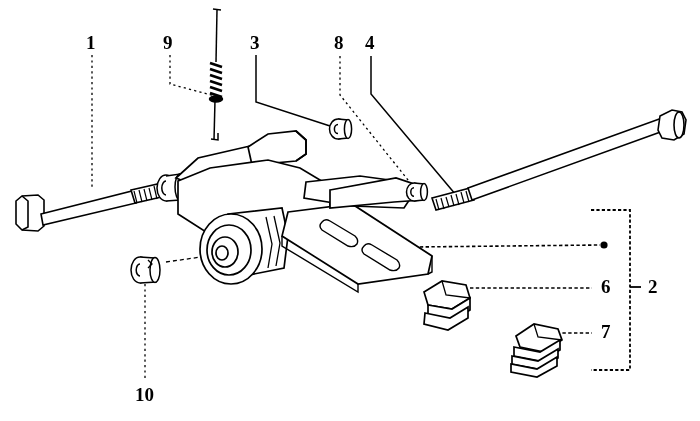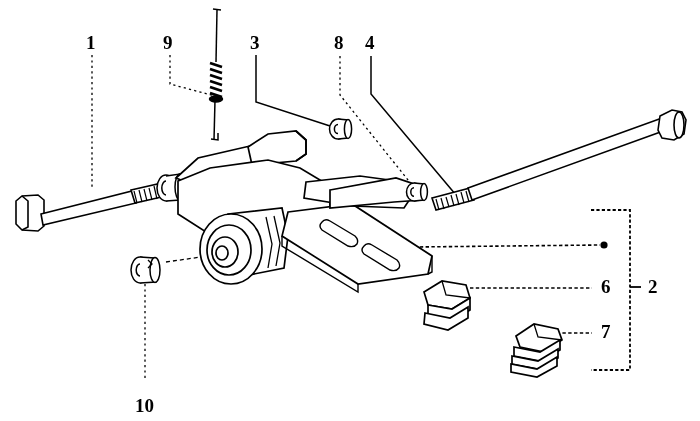--- a/index.html
+++ b/index.html
@@ -215,15 +215,15 @@
   <div class="callout-label" style="left:334px; top:33px;">8</div>
 
   <div class="callout-label" style="left:365px; top:33px;">4</div>
 
   <div class="callout-label" style="left:601px; top:277px;">6</div>
 
   <div class="callout-label" style="left:601px; top:322px;">7</div>
 
   <div class="callout-label" style="left:648px; top:277px;">2</div>
 
-  <div class="callout-label" style="left:135px; top:396px;">10</div>
+  <div class="callout-label" style="left:135px; top:385px;">10</div>
 
 </div>
 
 </body></html>

